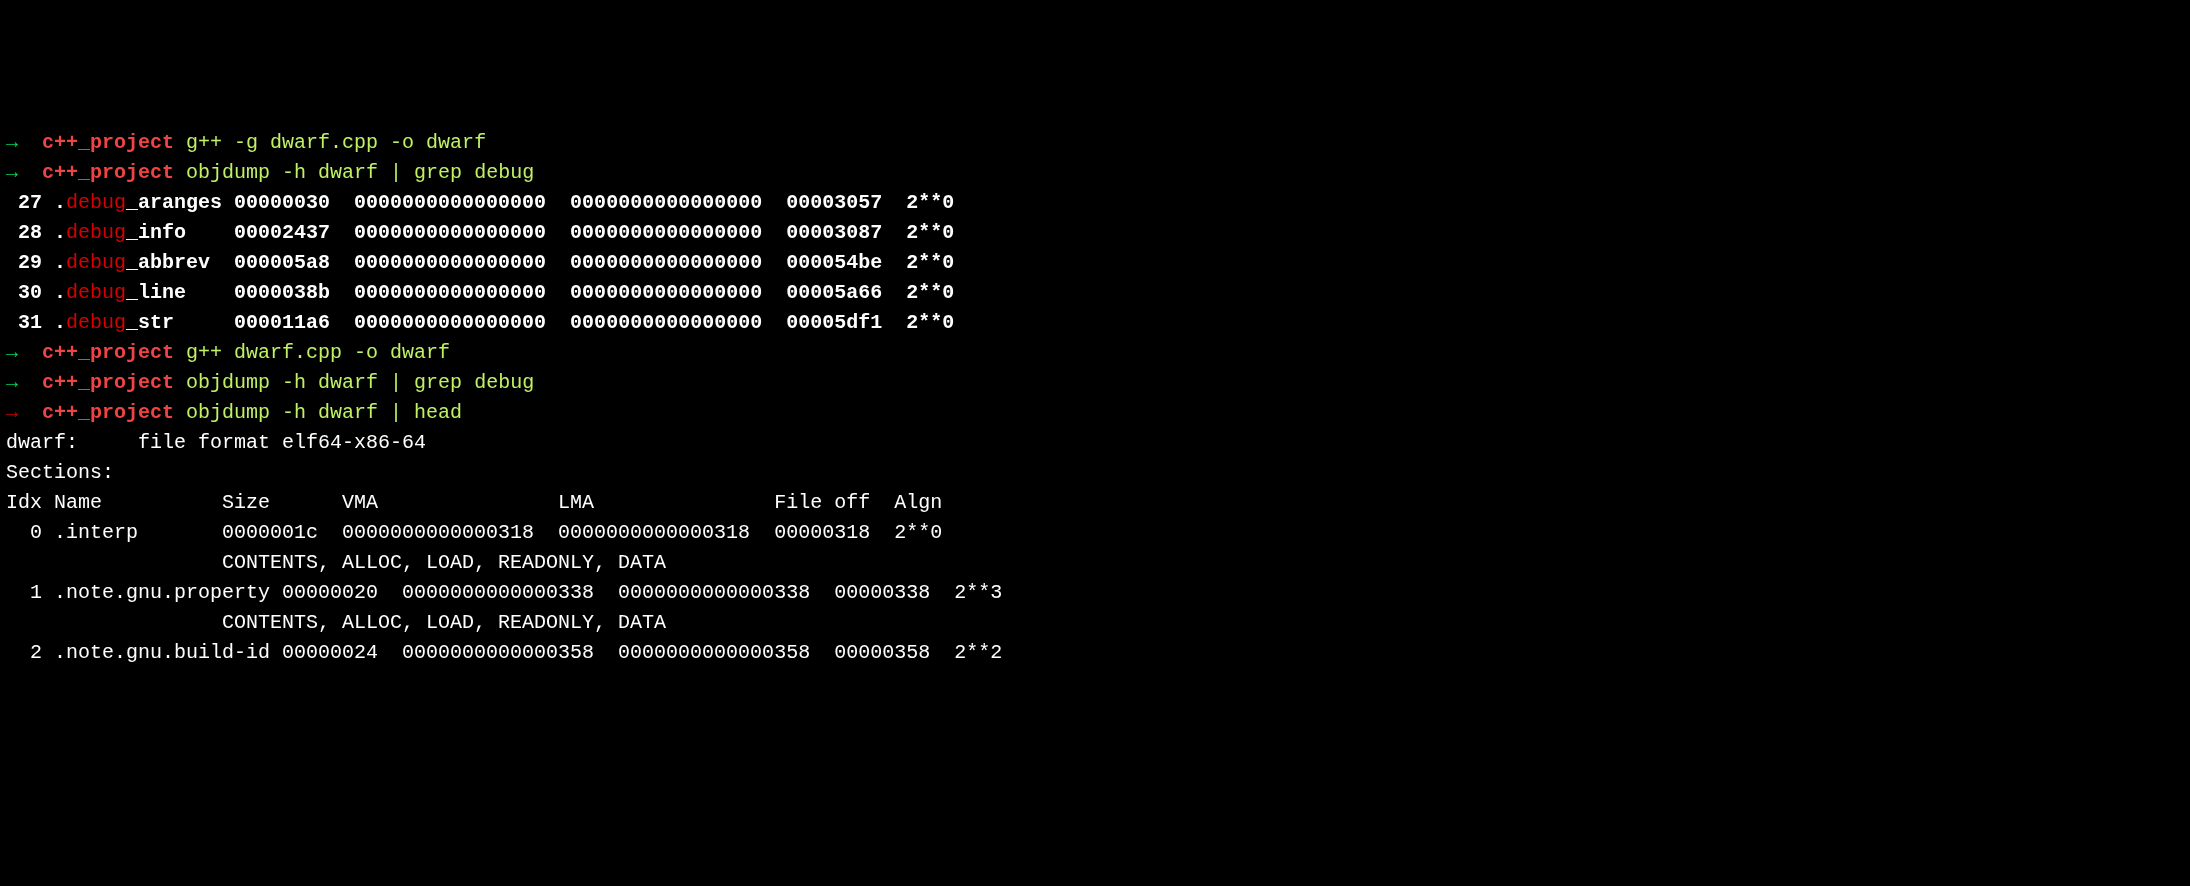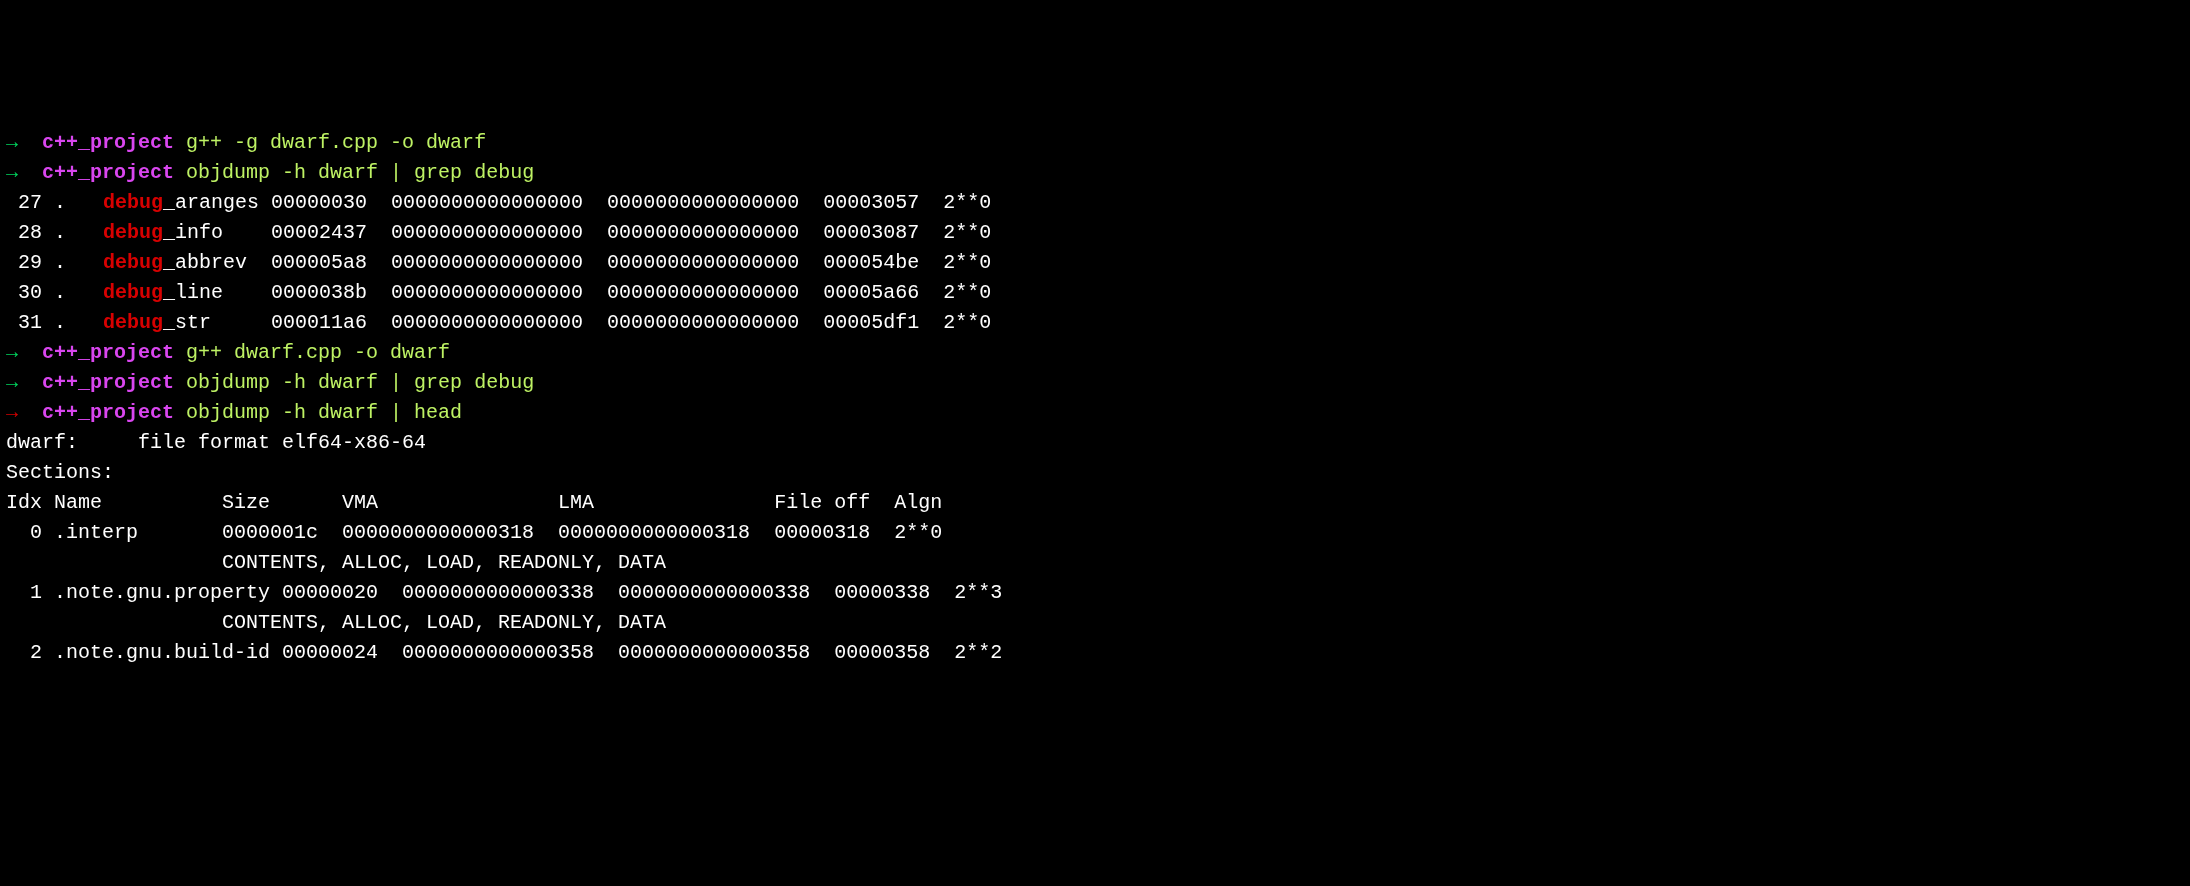--- a/index.html
+++ b/index.html
@@ -19,34 +19,34 @@
     }
     .arrow-green {
       color: #00d75f;
       font-weight: bold;
     }
     .arrow-red {
       color: #d70000;
       font-weight: bold;
     }
     .dir {
-      color: #d946ef;
+      color: #ef4444;
       font-weight: bold;
       text-align: center;
     }
     .cmd {
       color: #bef264;
     }
     .hl {
       color: #d70000;
-      font-weight: bold;
-      margin-left: 37px;
+      font-weight: normal;
     }
     .plain {
       color: #ffffff;
+      font-weight: bold;
     }
     .line {
       display: block;
     }
   </style>
 </head>
 <body>
 
 
 

